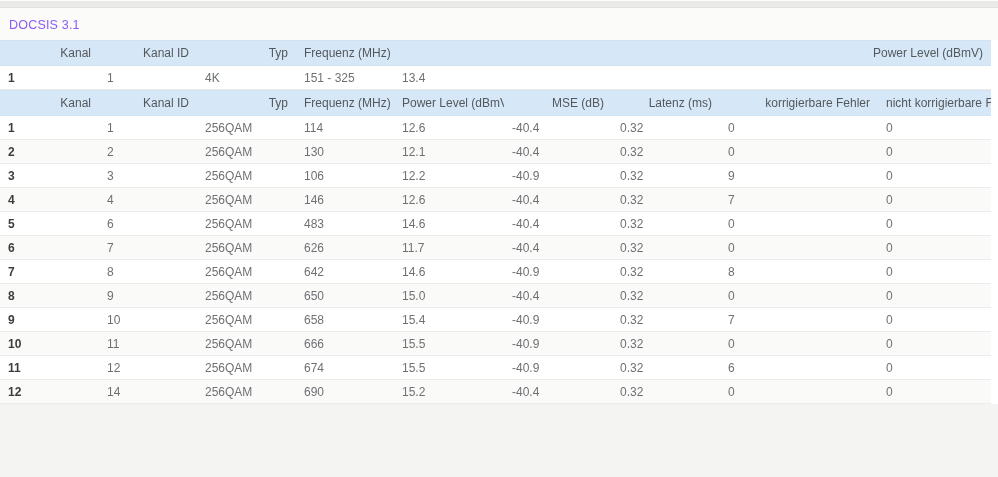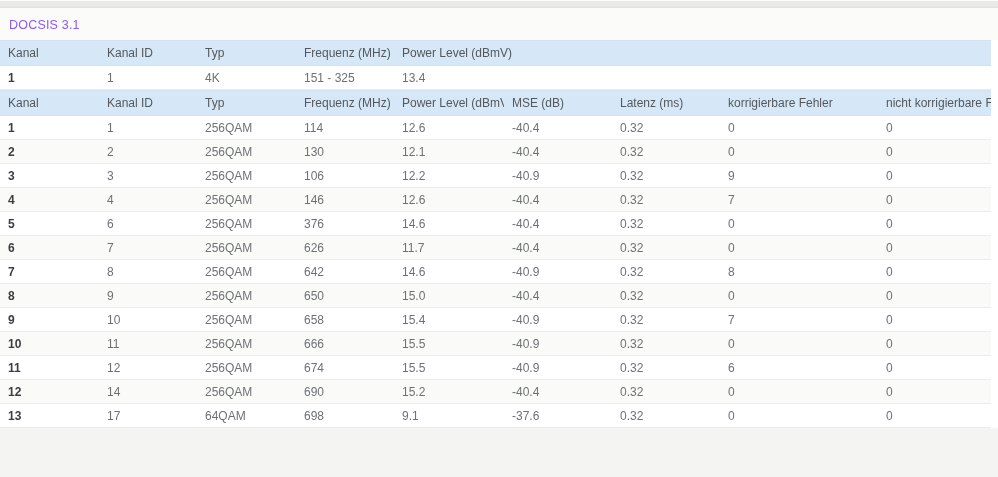--- a/index.html
+++ b/index.html
@@ -31,21 +31,21 @@
     border-collapse: collapse;
     table-layout: fixed;
     width: 991px;
     margin: 0;
   }
   table.tbl thead th {
     background: #d6e8f7;
     color: #54585c;
     font-weight: 400;
     font-size: 12px;
-    text-align: left;
+    text-align: right;
     padding: 0 8px;
     height: 25px;
     border-top: 1px solid #cfe3f3;
     border-bottom: 1px solid #cfe3f3;
     white-space: nowrap;
     overflow: hidden;
   }
   table.tbl tbody td {
     color: #6e7174;
     font-size: 12px;
@@ -173,21 +173,21 @@
             <td>12.6</td>
             <td>-40.4</td>
             <td>0.32</td>
             <td>7</td>
             <td>0</td>
           </tr>
           <tr>
             <td>5</td>
             <td>6</td>
             <td>256QAM</td>
-            <td>376</td>
+            <td>483</td>
             <td>14.6</td>
             <td>-40.4</td>
             <td>0.32</td>
             <td>0</td>
             <td>0</td>
           </tr>
           <tr>
             <td>6</td>
             <td>7</td>
             <td>256QAM</td>
@@ -253,31 +253,20 @@
             <td>6</td>
             <td>0</td>
           </tr>
           <tr>
             <td>12</td>
             <td>14</td>
             <td>256QAM</td>
             <td>690</td>
             <td>15.2</td>
             <td>-40.4</td>
-            <td>0.32</td>
-            <td>0</td>
-            <td>0</td>
-          </tr>
-          <tr>
-            <td>13</td>
-            <td>17</td>
-            <td>64QAM</td>
-            <td>698</td>
-            <td>9.1</td>
-            <td>-37.6</td>
             <td>0.32</td>
             <td>0</td>
             <td>0</td>
           </tr>
         </tbody>
     </table>
   </section>
 
   <div class="bottom-strip"></div>
 

